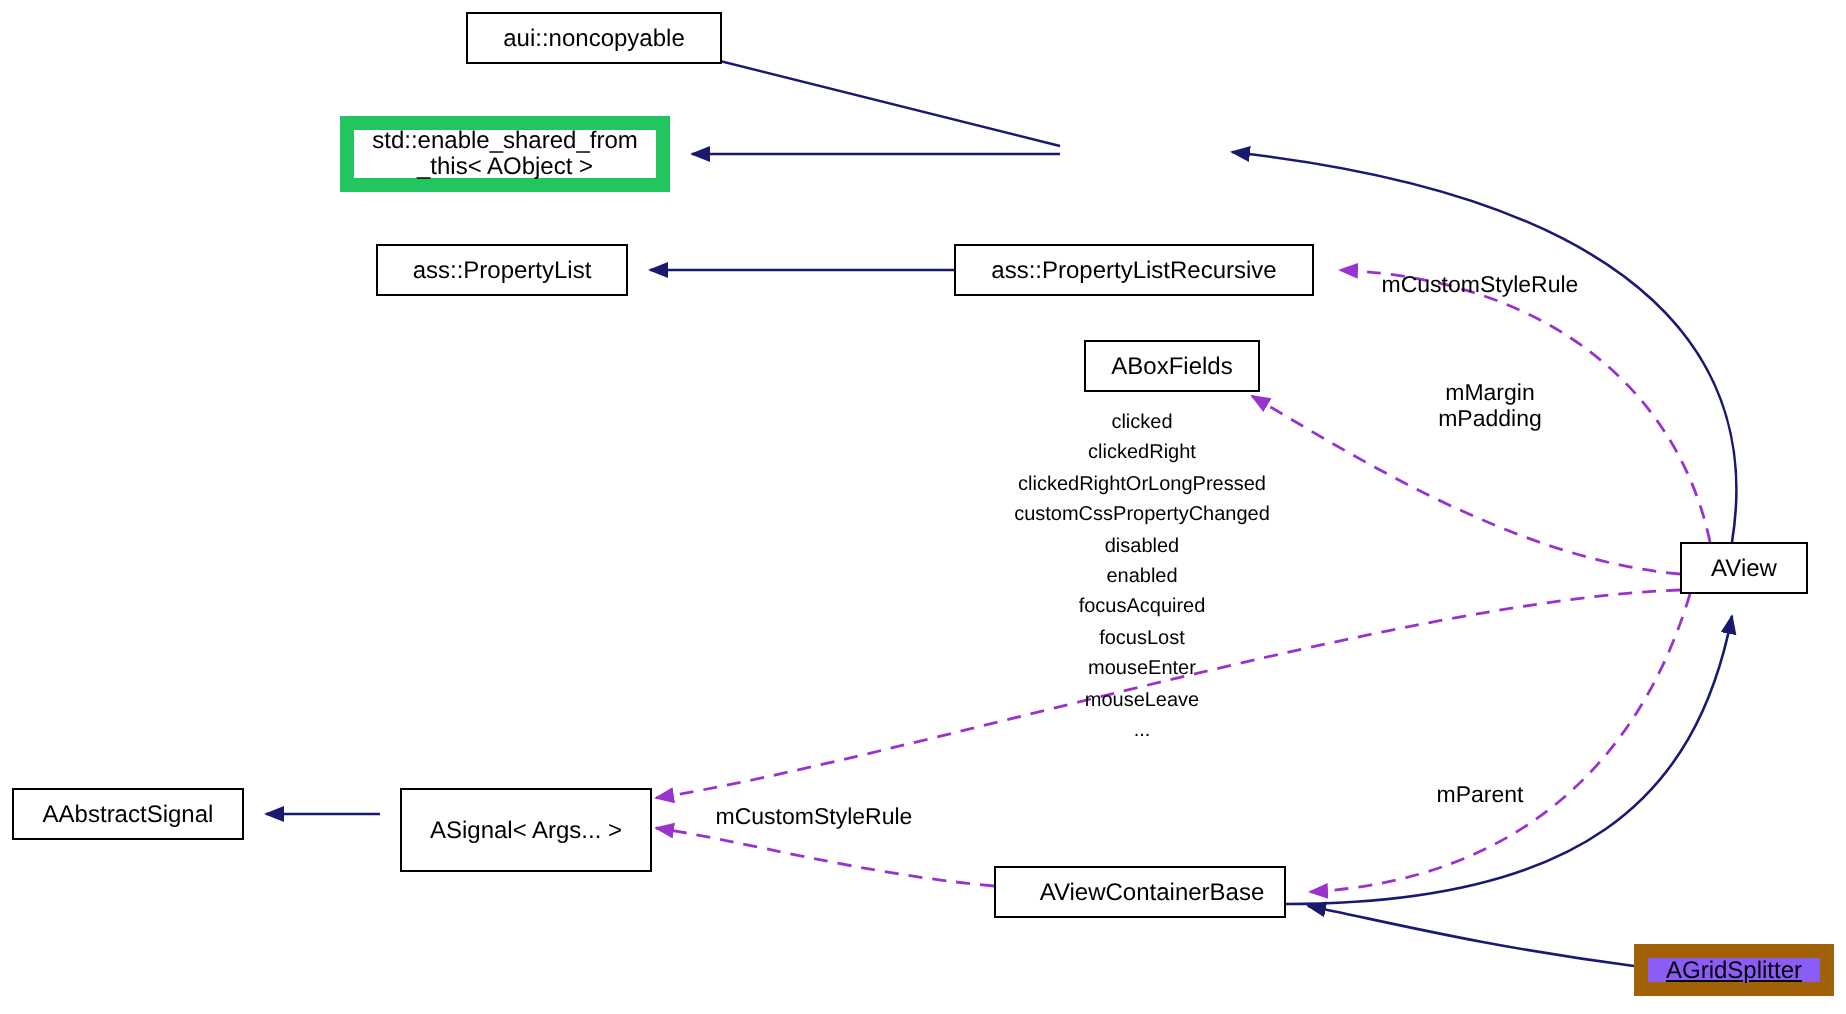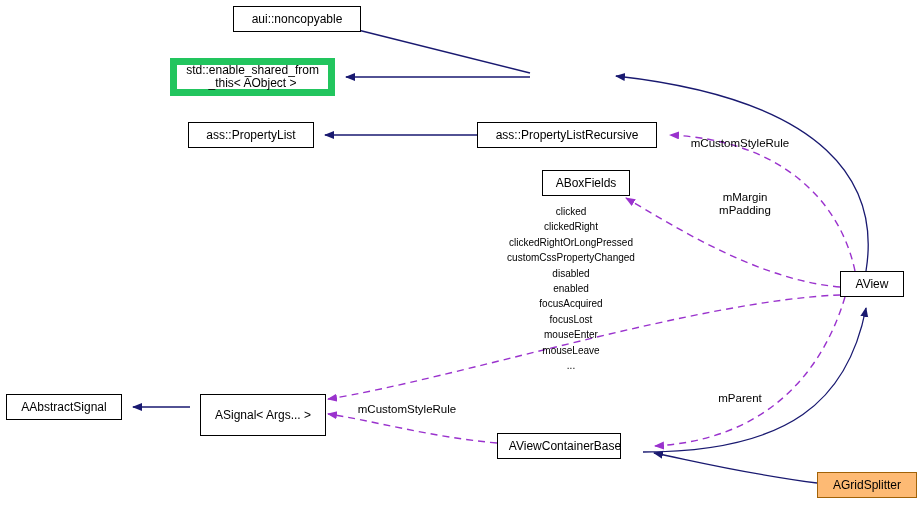--- a/index.html
+++ b/index.html
@@ -38,22 +38,23 @@
     color: #000000;
     font-size: 12px;
     line-height: 13px;
     white-space: pre-line;
     cursor: default;
   }
   .node.external {
     border: 7px solid #22c55e;
   }
   .node.highlight {
-    background: #fdba74;
-    border: 1px solid #a16207;
+    background: #8b5cf6;
+    border: 7px solid #a16207;
+    text-decoration: underline;
   }
   .edge-label {
     position: absolute;
     font-size: 11.5px;
     line-height: 13px;
     color: #000000;
     white-space: pre-line;
     text-align: center;
     background: transparent;
   }
@@ -123,21 +124,21 @@
   <div class="node" style="left:477px; top:122px; width:180px; height:26px;">ass::PropertyListRecursive</div>
 
   <div class="node" style="left:526px; top:170px; width:88px; height:26px;margin-left:16px;">ABoxFields</div>
 
   <div class="node" style="left:840px; top:271px; width:64px; height:26px;">AView</div>
 
   <div class="node" style="left:6px; top:394px; width:116px; height:26px;">AAbstractSignal</div>
 
   <div class="node" style="left:200px; top:394px; width:126px; height:42px;">ASignal&lt; Args... &gt;</div>
 
-  <div class="node" style="left:497px; top:433px; width:124px; height:26px;padding-left:12px;">AViewContainerBase</div>
+  <div class="node" style="left:497px; top:433px; width:146px; height:26px;padding-left:12px;">AViewContainerBase</div>
 
   <div class="node highlight" style="left:817px; top:472px; width:100px; height:26px;">AGridSplitter</div>
 
   <div class="signal-list" style="left:480px; top:204px; width:182px;">clicked
 clickedRight
 clickedRightOrLongPressed
 customCssPropertyChanged
 disabled
 enabled
 focusAcquired

